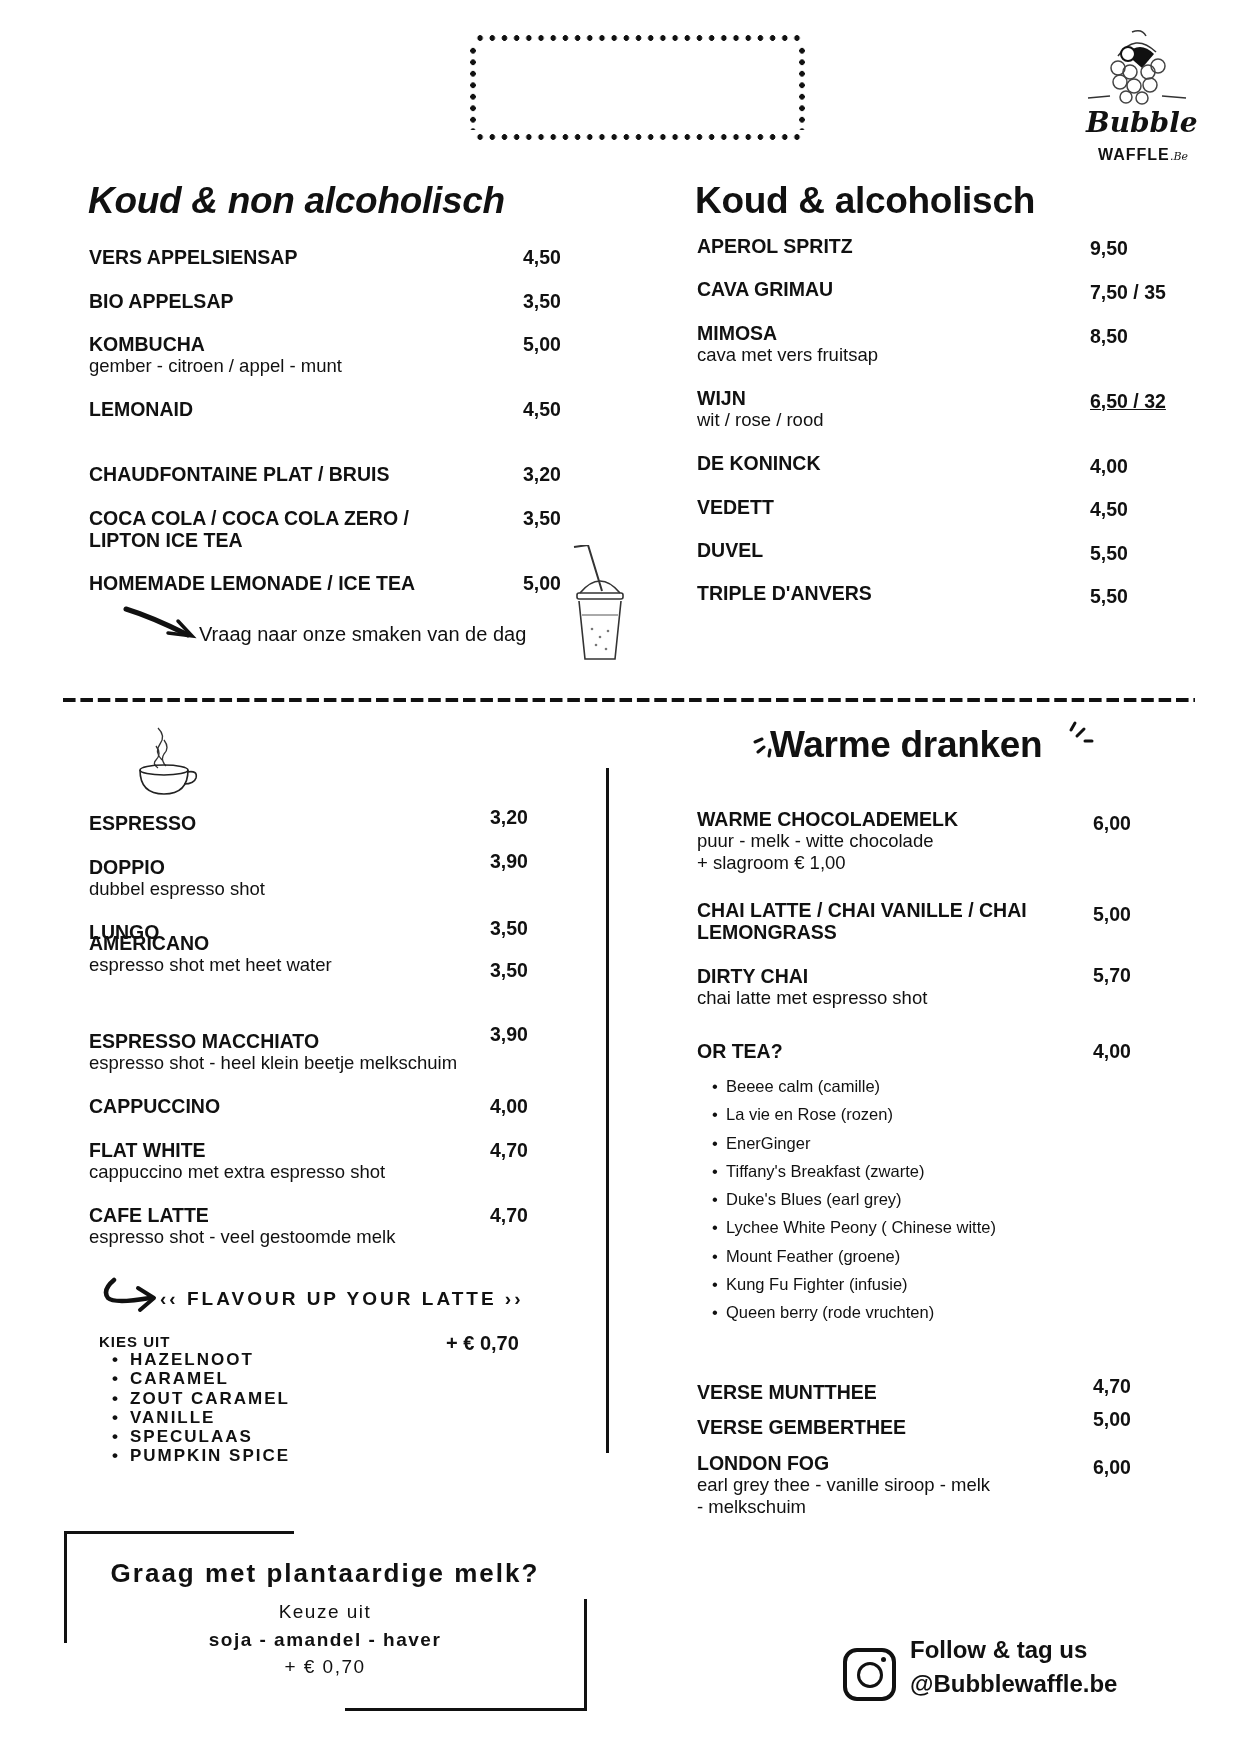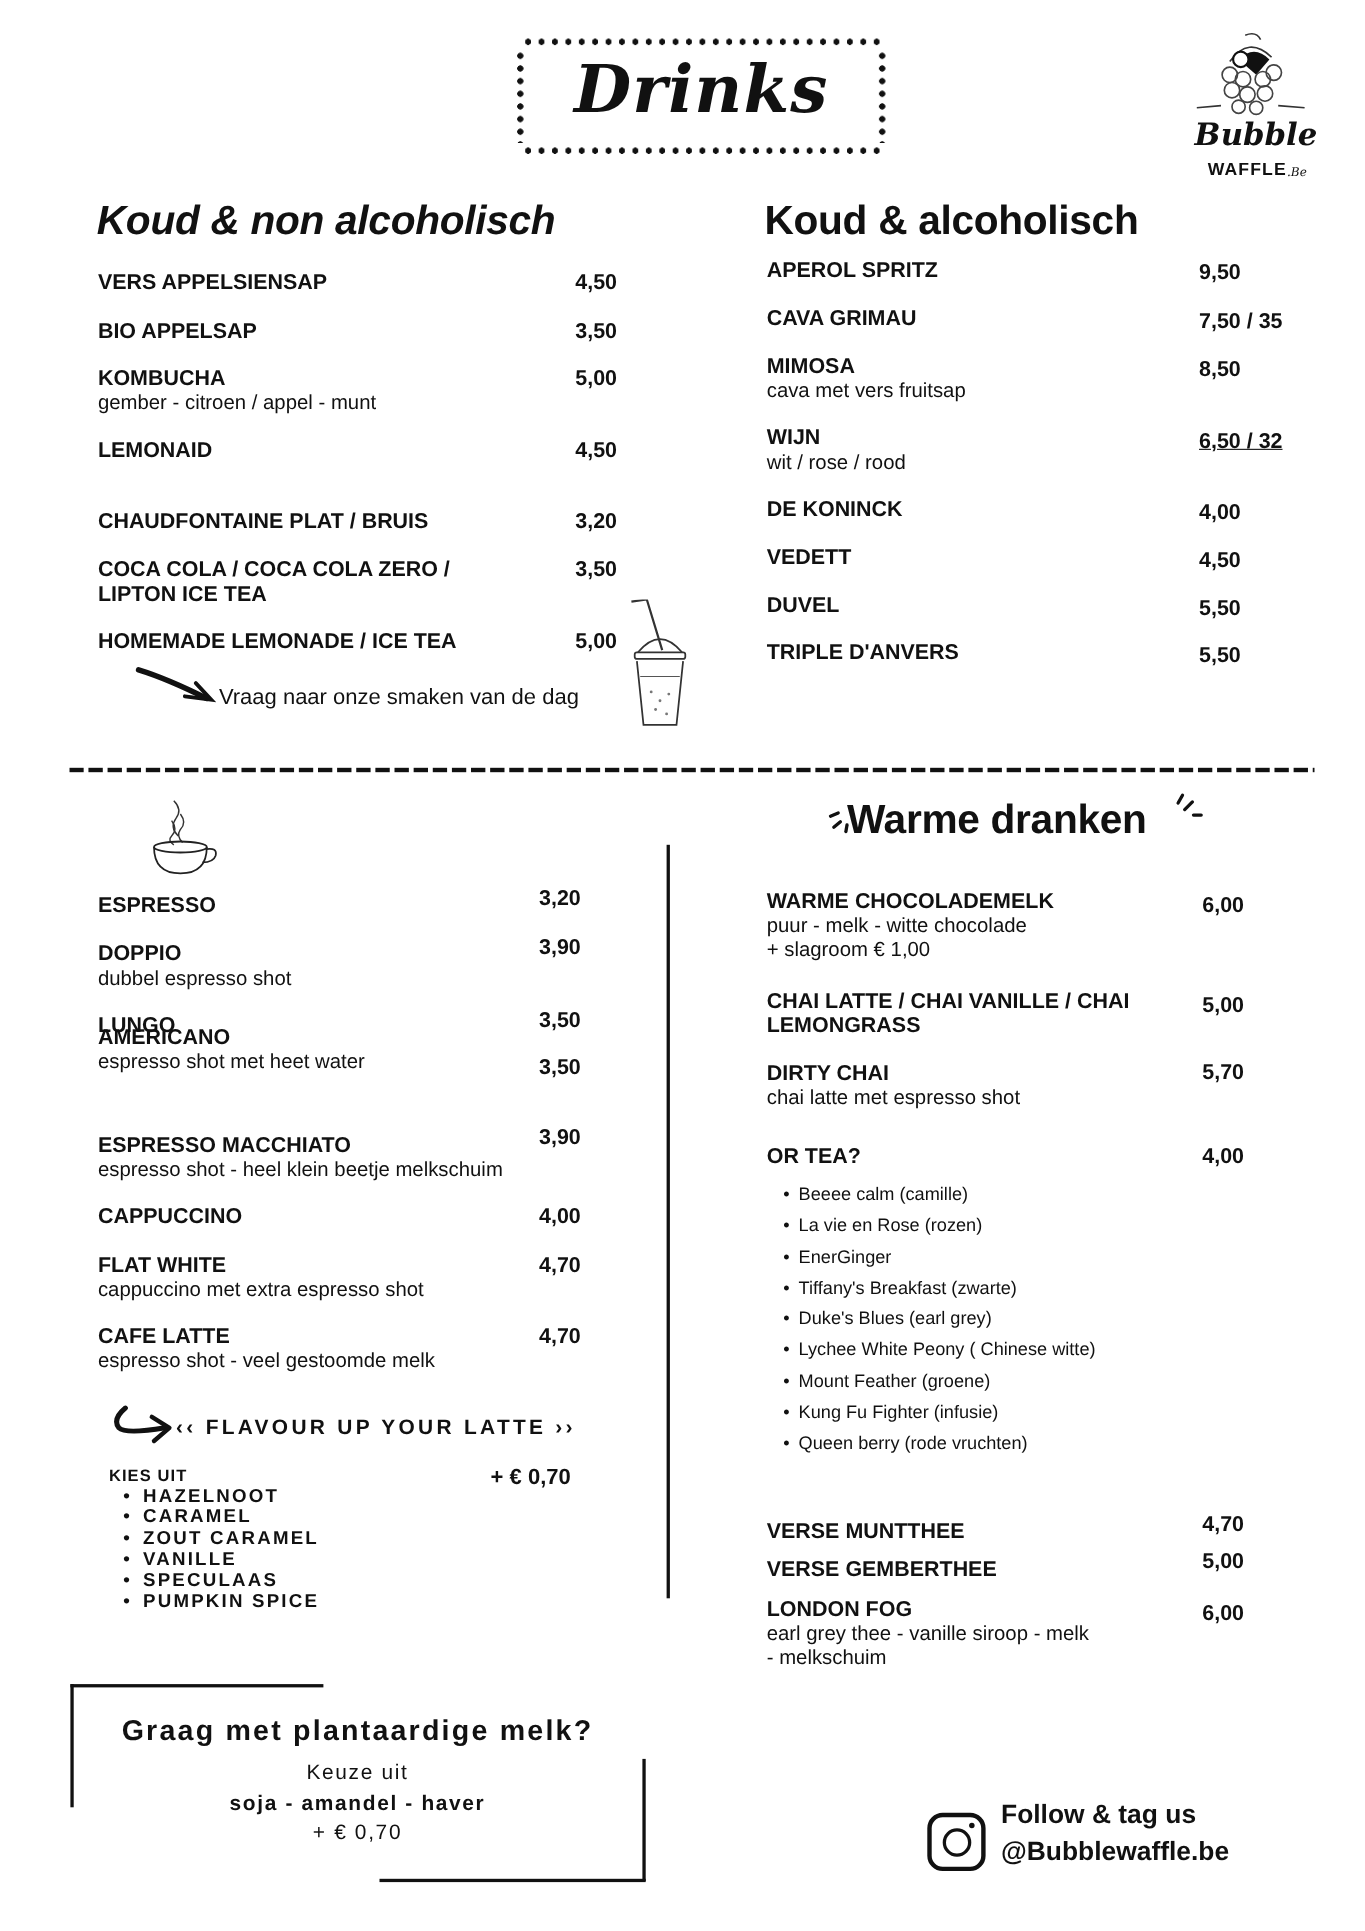--- a/index.html
+++ b/index.html
@@ -72,21 +72,20 @@
     .insta-text { left: 910px; font-weight: bold; font-size: 24px; }
   </style>
 </head>
 <body>
 
 <div class="abs title-box">
   <div class="dot-row" style="top:0;"></div>
   <div class="dot-row" style="bottom:0;"></div>
   <div class="dot-col" style="left:0;"></div>
   <div class="dot-col" style="right:0;"></div>
-  <div class="title-text">Drinks</div>
 </div>
 
 <div class="abs logo">
   <svg width="130" height="80" viewBox="0 0 130 80">
     <path d="M62 4 Q72 0 76 8" fill="none" stroke="#333" stroke-width="1.5"></path>
     <path d="M48 28 Q65 4 86 24" fill="none" stroke="#333" stroke-width="1.5"></path>
     <path d="M56 26 Q70 12 84 26 L72 40 Z" fill="#111"></path>
     <circle cx="58" cy="26" r="7" fill="#fff" stroke="#111" stroke-width="2"></circle>
     <g fill="none" stroke="#444" stroke-width="1.5">
       <circle cx="48" cy="40" r="7"></circle>

